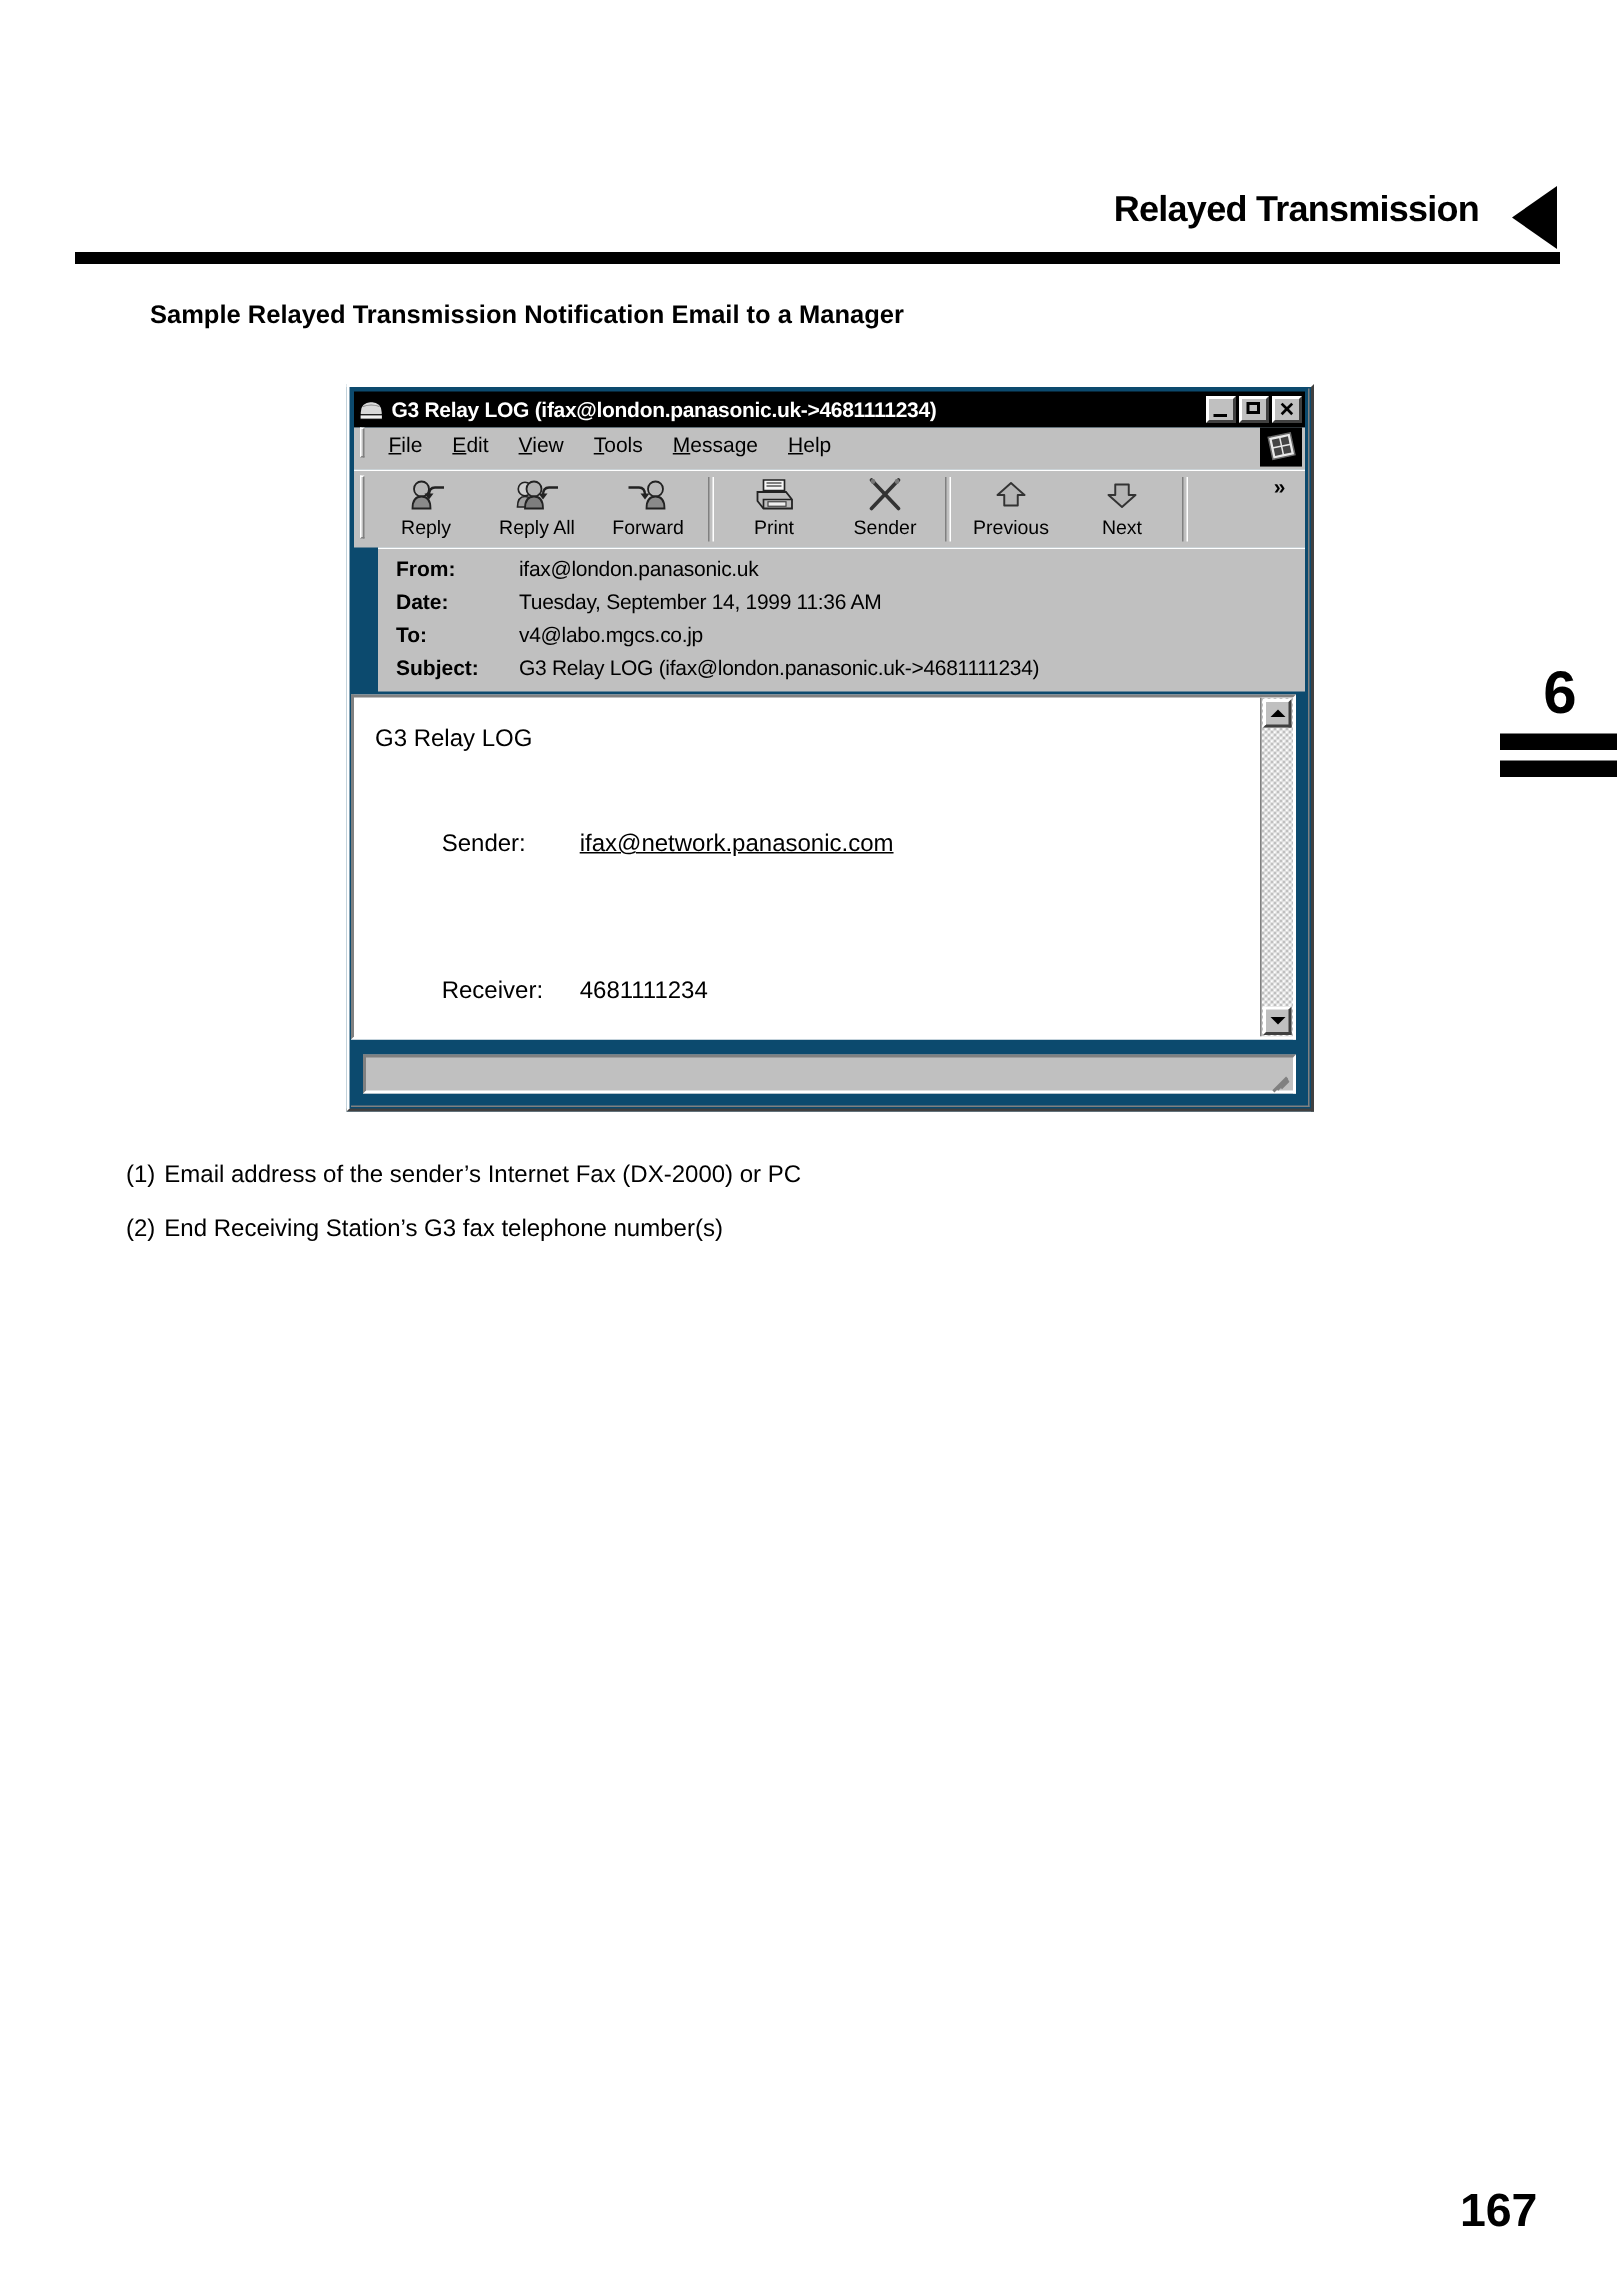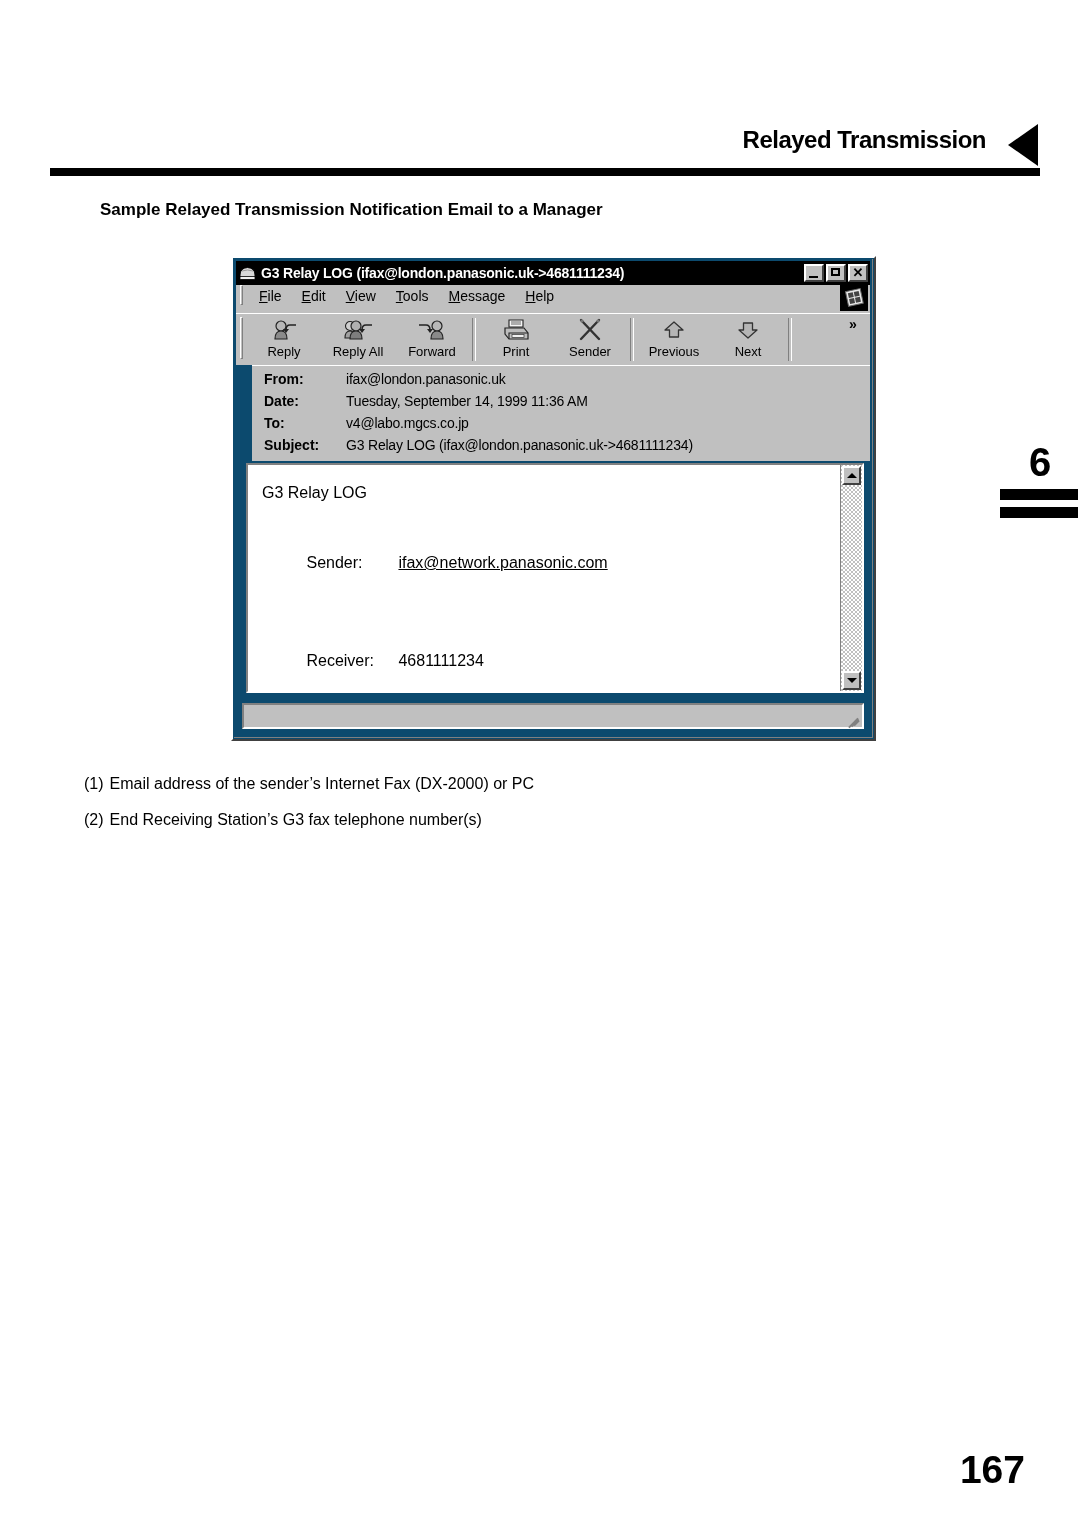--- a/index.html
+++ b/index.html
@@ -303,21 +303,21 @@
   .field-value {
     font-size: 14px;
     color: #000;
     white-space: nowrap;
     letter-spacing: -0.2px;
   }
 
   
   #body-pane {
     position: absolute;
-    left: 12px; top: 204px; right: 8px;
+    left: 0; top: 204px; right: 8px;
     height: 230px;
     background: #ffffff;
     border-top: 2px solid #808080;
     border-left: 2px solid #808080;
     border-right: 2px solid #ffffff;
     border-bottom: 2px solid #ffffff;
     box-sizing: border-box;
     overflow: hidden;
   }
   #body-text {
@@ -426,21 +426,21 @@
     margin-top: 18px;
     white-space: nowrap;
   }
   .expl-num { margin-right: 6px; }
 
   
   #page-number {
     position: absolute;
     right: 55px;
     bottom: 36px;
-    font-size: 39px;
+    font-size: 31px;
     font-weight: bold;
   }
 </style>
 </head>
 <body>
 
 <div id="page-header">
   <div id="chapter-title">Relayed Transmission</div>
   <div id="header-triangle"></div>
   <div id="header-rule"></div>

